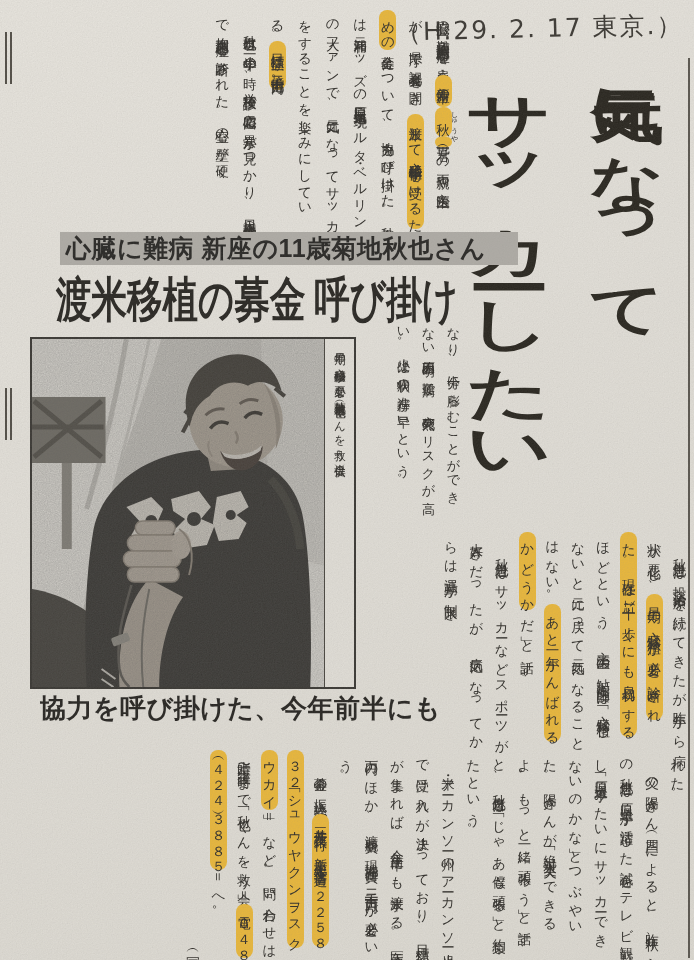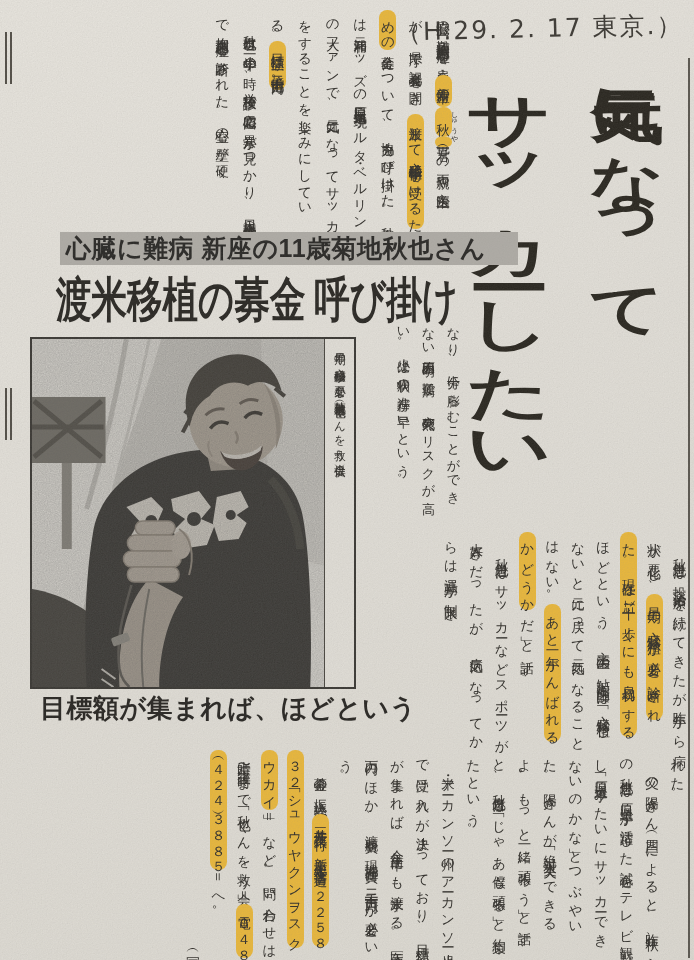--- a/index.html
+++ b/index.html
@@ -152,21 +152,21 @@
         <path d="M100,246 C92,274 84,300 88,330 C90,340 94,344 98,348" stroke="#55514a" stroke-width="2.5" fill="none"></path>
         <path d="M118,250 C112,280 108,310 112,348" stroke="#6b675f" stroke-width="2" fill="none"></path>
         <rect x="80" y="296" width="18" height="9" rx="2" fill="#8f8b82" transform="rotate(-20 89 300)"></rect>
         <path d="M70,330 l14,10 M70,340 l12,8" stroke="#c9c5bd" stroke-width="2"></path>
         <rect width="294" height="348" filter="url(#grain)" opacity="0.35"></rect>
       </svg>
     </div>
     <figcaption class="photo-cap vtext">早期の心臓移植が必要な菊地秋也君（秋也くんを救う会提供）</figcaption>
   </figure>
 
-  <div class="mid-caption">目標額が集まれば、ほどという</div>
+  <div class="mid-caption">協力を呼び掛けた、今年前半にも</div>
 
   <div class="nari vtext">
     <p><span>なり、十分に膨らむことができない原因不明の難病で、突然死のリスクが高い。小児は病状の進行が早いという。</span></p>
   </div>
 
   <div class="bandA vtext">
     <p><span>　秋也君は投薬治療を続けてきたが昨年から病状が悪化し、</span><span class="hl"><span>早期の心臓移植が必要と診断された。現在は二十㍍歩くにも息切れする</span></span><span>ほどという。主治医の鮎沢衛医師は「心臓移植しないと元に戻って元気になることはない。</span><span class="hl"><span>あと一年がんばれるかどうか</span></span><span>だ」と話す。</span></p>
     <p><span>　秋也君はサッカーなどスポーツが大好きだったが、病気になってからは運動が制限さ</span></p>
   </div>
 

